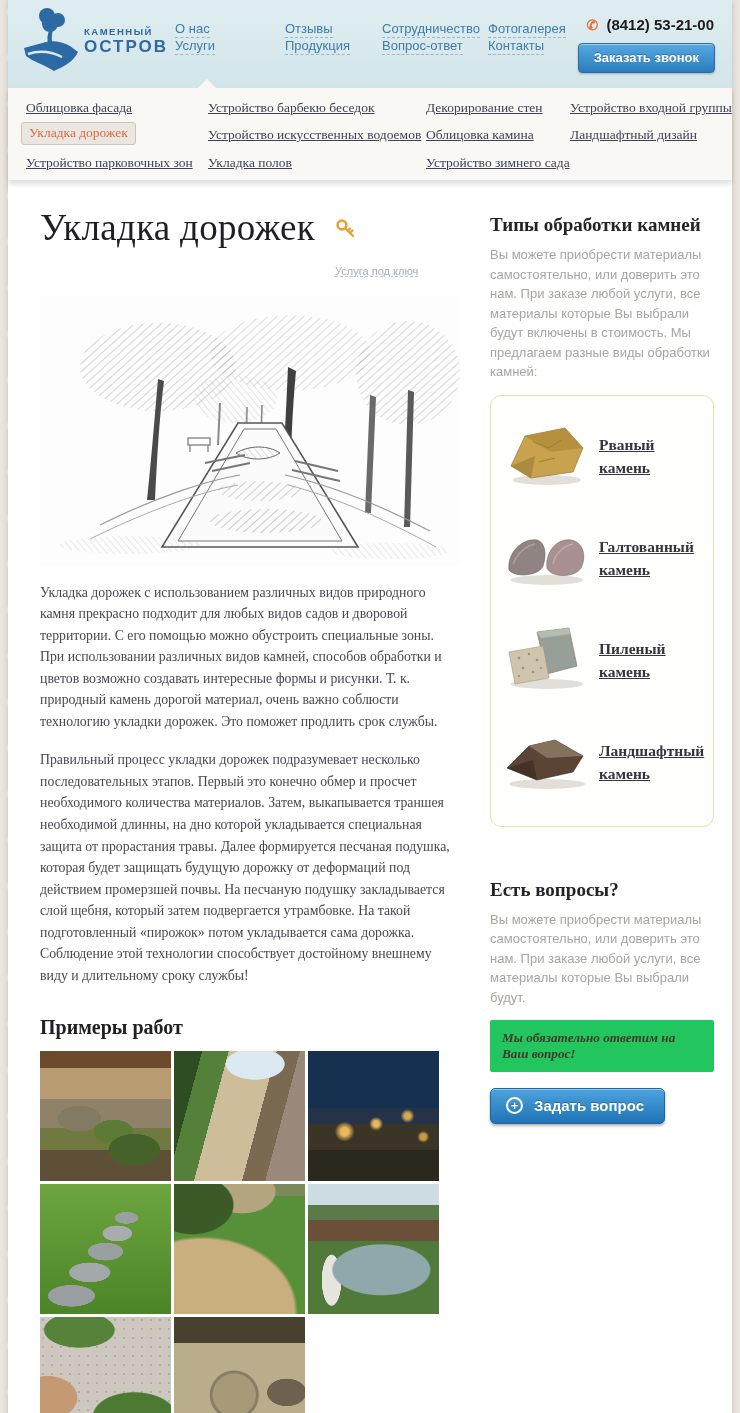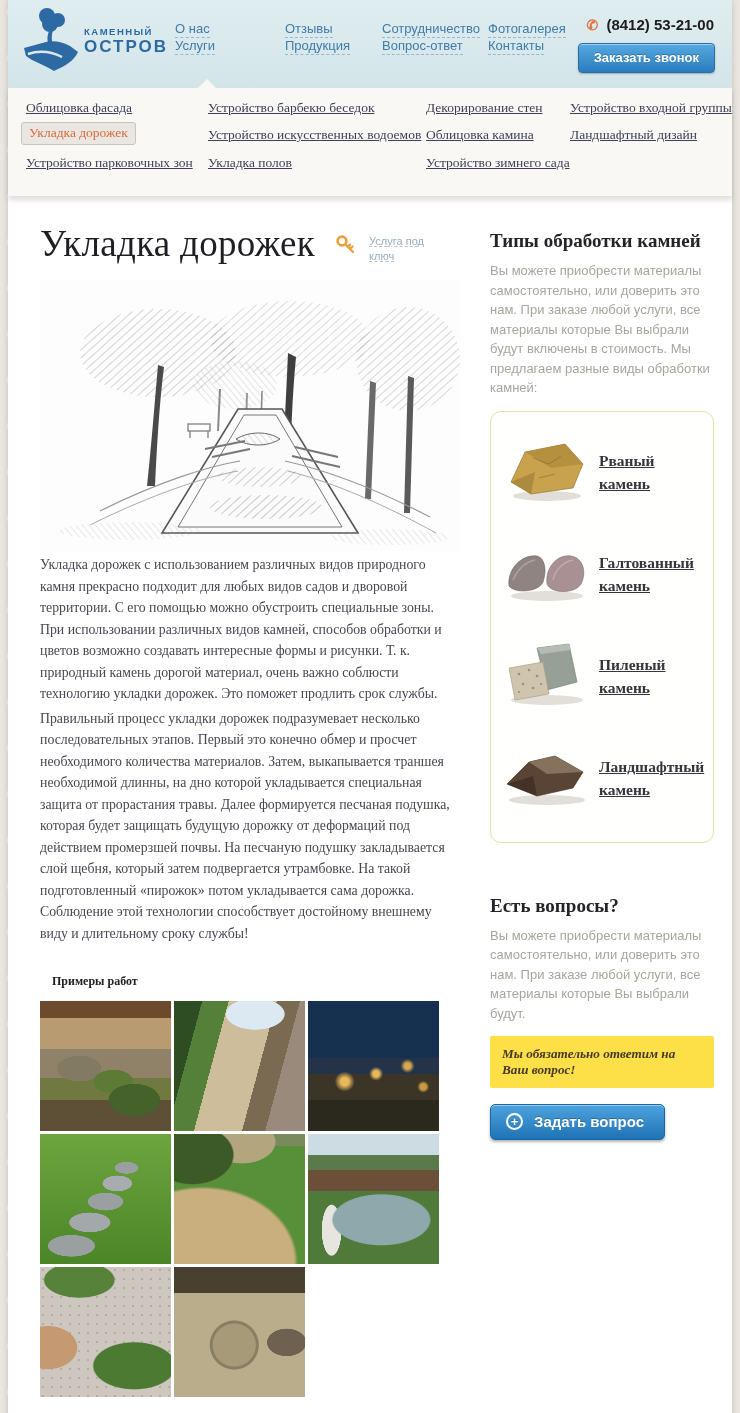--- a/index.html
+++ b/index.html
@@ -27,46 +27,46 @@
               border-bottom:1px dashed #96b8cf; padding-bottom:1px; width:max-content; cursor:pointer; }
   .hphone { position:absolute; right:18px; top:16px; font-size:15px; font-weight:bold; color:#1c1c1c; }
   .hphone .ph-ic { color:#e2703d; font-size:14px; margin-right:4px; }
   .call-btn { position:absolute; right:17px; top:43px; padding:6px 15px 7px;
               background:linear-gradient(#57a9e1,#2a7cbd); border:1px solid #2a6ea6; border-radius:4px;
               color:#fff; font-size:13px; font-weight:bold; cursor:pointer;
               box-shadow: inset 0 1px 0 rgba(255,255,255,.45), 0 1px 2px rgba(0,0,0,.25);
               text-shadow:0 -1px 0 rgba(0,0,0,.25);text-align:center; }
 
   
-  .submenu { position:relative; height:108px; background:#faf8f4;
+  .submenu { position:relative; height:92px; background:#faf8f4;
              box-shadow: 0 4px 5px rgba(0,0,0,.13); }
   .notch { position:absolute; top:-9px; left:190px; width:0; height:0;
            border-left:9px solid transparent; border-right:9px solid transparent;
            border-bottom:9px solid #faf8f4; }
   .submenu a { position:absolute; font-family:"Liberation Serif",serif; font-size:13.5px;
                color:#3e4156; text-decoration:underline; cursor:pointer; white-space:nowrap; }
   .sm-c1 { left:18px; } .sm-c2 { left:200px; } .sm-c3 { left:418px; } .sm-c4 { left:562px; }
   .sm-r1 { top:12px; } .sm-r2 { top:39px; } .sm-r3 { top:67px; }
   .submenu a.active { left:13px; top:34px; background:#eae7e2; border:1px solid #c9c5be;
                border-radius:3px; padding:2px 7px 3px; color:#d96a3b; text-decoration:none; }
 
   
   .content { background:#fff; display:flex; padding:26px 16px 40px 32px; gap:26px; min-height:1120px; }
   .col-left { width:424px; flex:none; }
   .title-row { display:flex; align-items:flex-start; }
   h1.page-title { font-family:"Liberation Serif",serif; font-weight:500; font-size:37px;
                   color:#1e1e24; letter-spacing:.3px; }
-  .turnkey { margin-left:20px; margin-top:12px; display:flex; gap:12px; width:100px; cursor:pointer; }
+  .turnkey { margin-left:20px; margin-top:12px; display:flex; gap:20px; width:100px; cursor:pointer;flex-direction:column; }
   .turnkey-label { font-size:11px; line-height:1.35; color:#98aebf;
                    text-decoration:underline dashed; text-decoration-color:#b6c6d3; }
   .sketch { width:420px; height:270px; margin-top:16px; background:#fdfdfd; }
   .para { width:420px; font-family:"Liberation Serif",serif; font-size:13.8px; line-height:1.56;
-          color:#474752; margin-top:3px; }
-  h2.examples { font-family:"Liberation Serif",serif; font-size:12px; font-weight:bold;
-                color:#202026; margin:30px 12px 12px; }
+          color:#474752; margin-top:17px; }
+  h2.examples { font-family:"Liberation Serif",serif; font-size:20px; font-weight:bold;
+                color:#202026; margin:30px 0 12px; }
   .grid { display:grid; grid-template-columns:repeat(3,131px); gap:3px; width:399px; }
   .photo { height:130px; background-color:#8a8a80; cursor:pointer; }
 
   
   .ph1 { background-image:
       radial-gradient(ellipse 26px 16px at 72% 76%, #44622a 98%, transparent),
       radial-gradient(ellipse 20px 12px at 56% 62%, #5d7a36 98%, transparent),
       radial-gradient(ellipse 22px 13px at 30% 52%, #837a64 98%, transparent),
       linear-gradient(to bottom, #6e4a2c 0 13%, #b99b72 13% 37%, #8f8268 37% 59%, #70793f 59% 76%, #5d5036 76% 100%); }
   .ph2 { background-image:
@@ -110,21 +110,21 @@
   h2.side-title { font-family:"Liberation Serif",serif; font-size:19px; font-weight:bold;
                   color:#23232a; margin-bottom:9px; }
   .side-text { font-size:13px; color:#a8a59d; line-height:1.5; margin-bottom:13px; }
   .stones-box { border:1px solid #e7e2a9; border-radius:11px; background:#fffffd;
                 padding:26px 8px 28px 12px; display:flex; flex-direction:column; gap:32px; }
   .stone { display:flex; align-items:center; gap:10px; }
   .stone-img { flex:none; }
   .stone-label { font-family:"Liberation Serif",serif; font-weight:bold; font-size:15.5px;
                  color:#34343c; text-decoration:underline; line-height:1.45; cursor:pointer; }
   .questions-title { margin-top:52px; }
-  .note { background:#fde047; padding:10px 12px; margin:12px 0 16px; border-radius:2px;
+  .note { background:#22c55e; padding:10px 12px; margin:12px 0 16px; border-radius:2px;
           font-family:"Liberation Serif",serif; font-style:italic; font-weight:bold;
           font-size:13.2px; color:#44392d; }
   .ask-btn { display:inline-flex; align-items:center; gap:11px; padding:8px 20px 9px 15px;
              background:linear-gradient(#4da3de,#1f73b5); border:1px solid #1c67a3; border-radius:5px;
              color:#fff; font-size:15px; font-weight:bold; cursor:pointer;
              box-shadow: inset 0 1px 0 rgba(255,255,255,.4), 0 2px 3px rgba(0,0,0,.3);
              text-shadow:0 -1px 0 rgba(0,0,0,.25); }
   .plus-circle { width:17px; height:17px; border:2px solid #fff; border-radius:50%;
                  display:flex; align-items:center; justify-content:center;
                  font-size:13px; font-weight:bold; line-height:1; padding-bottom:1px; }

